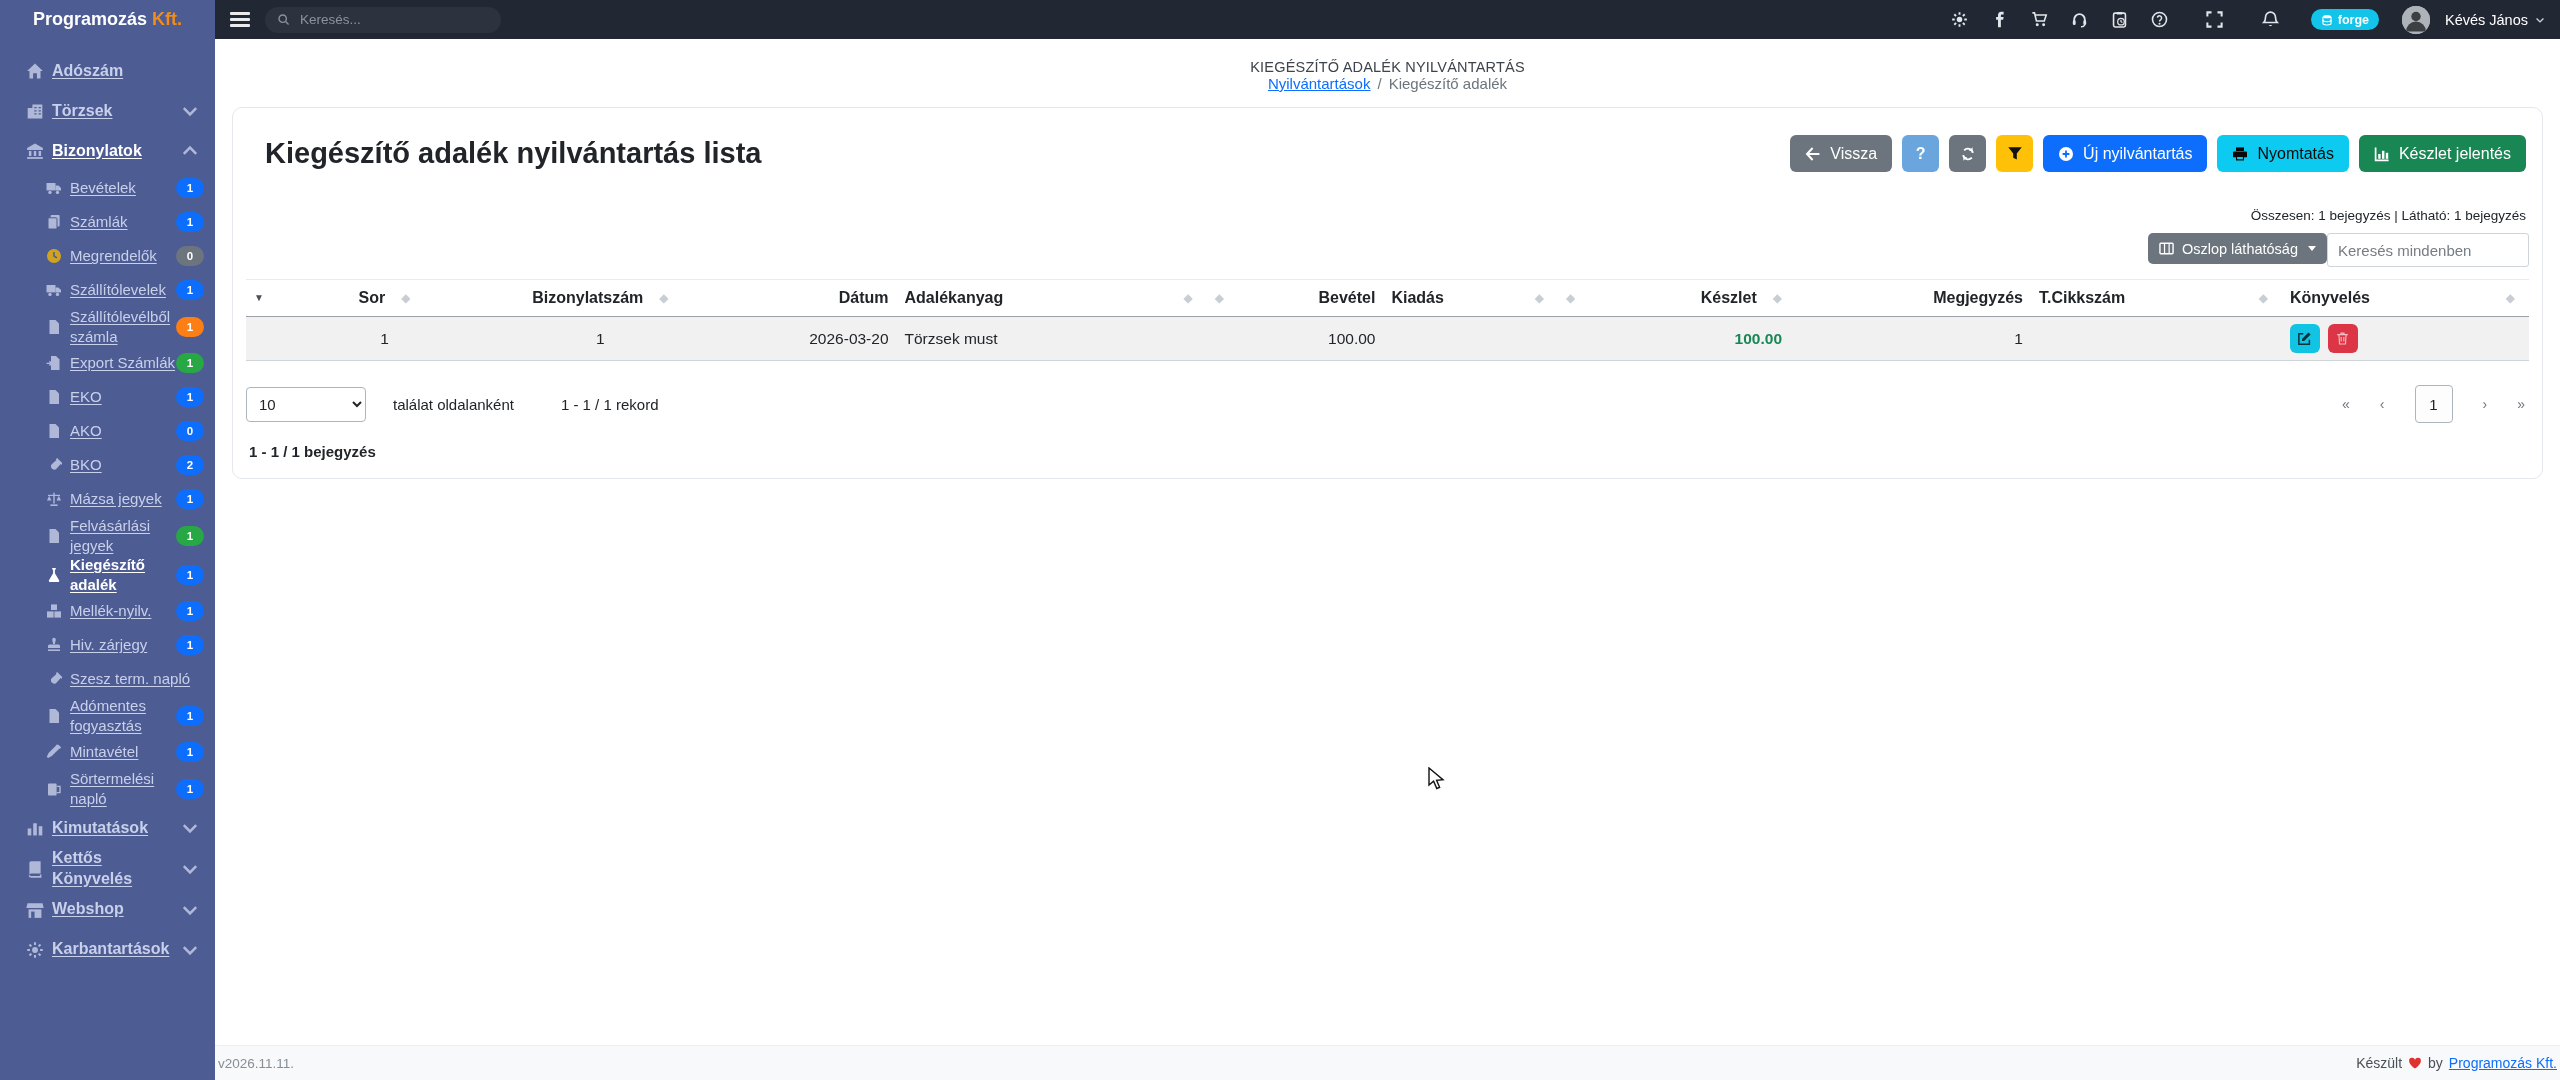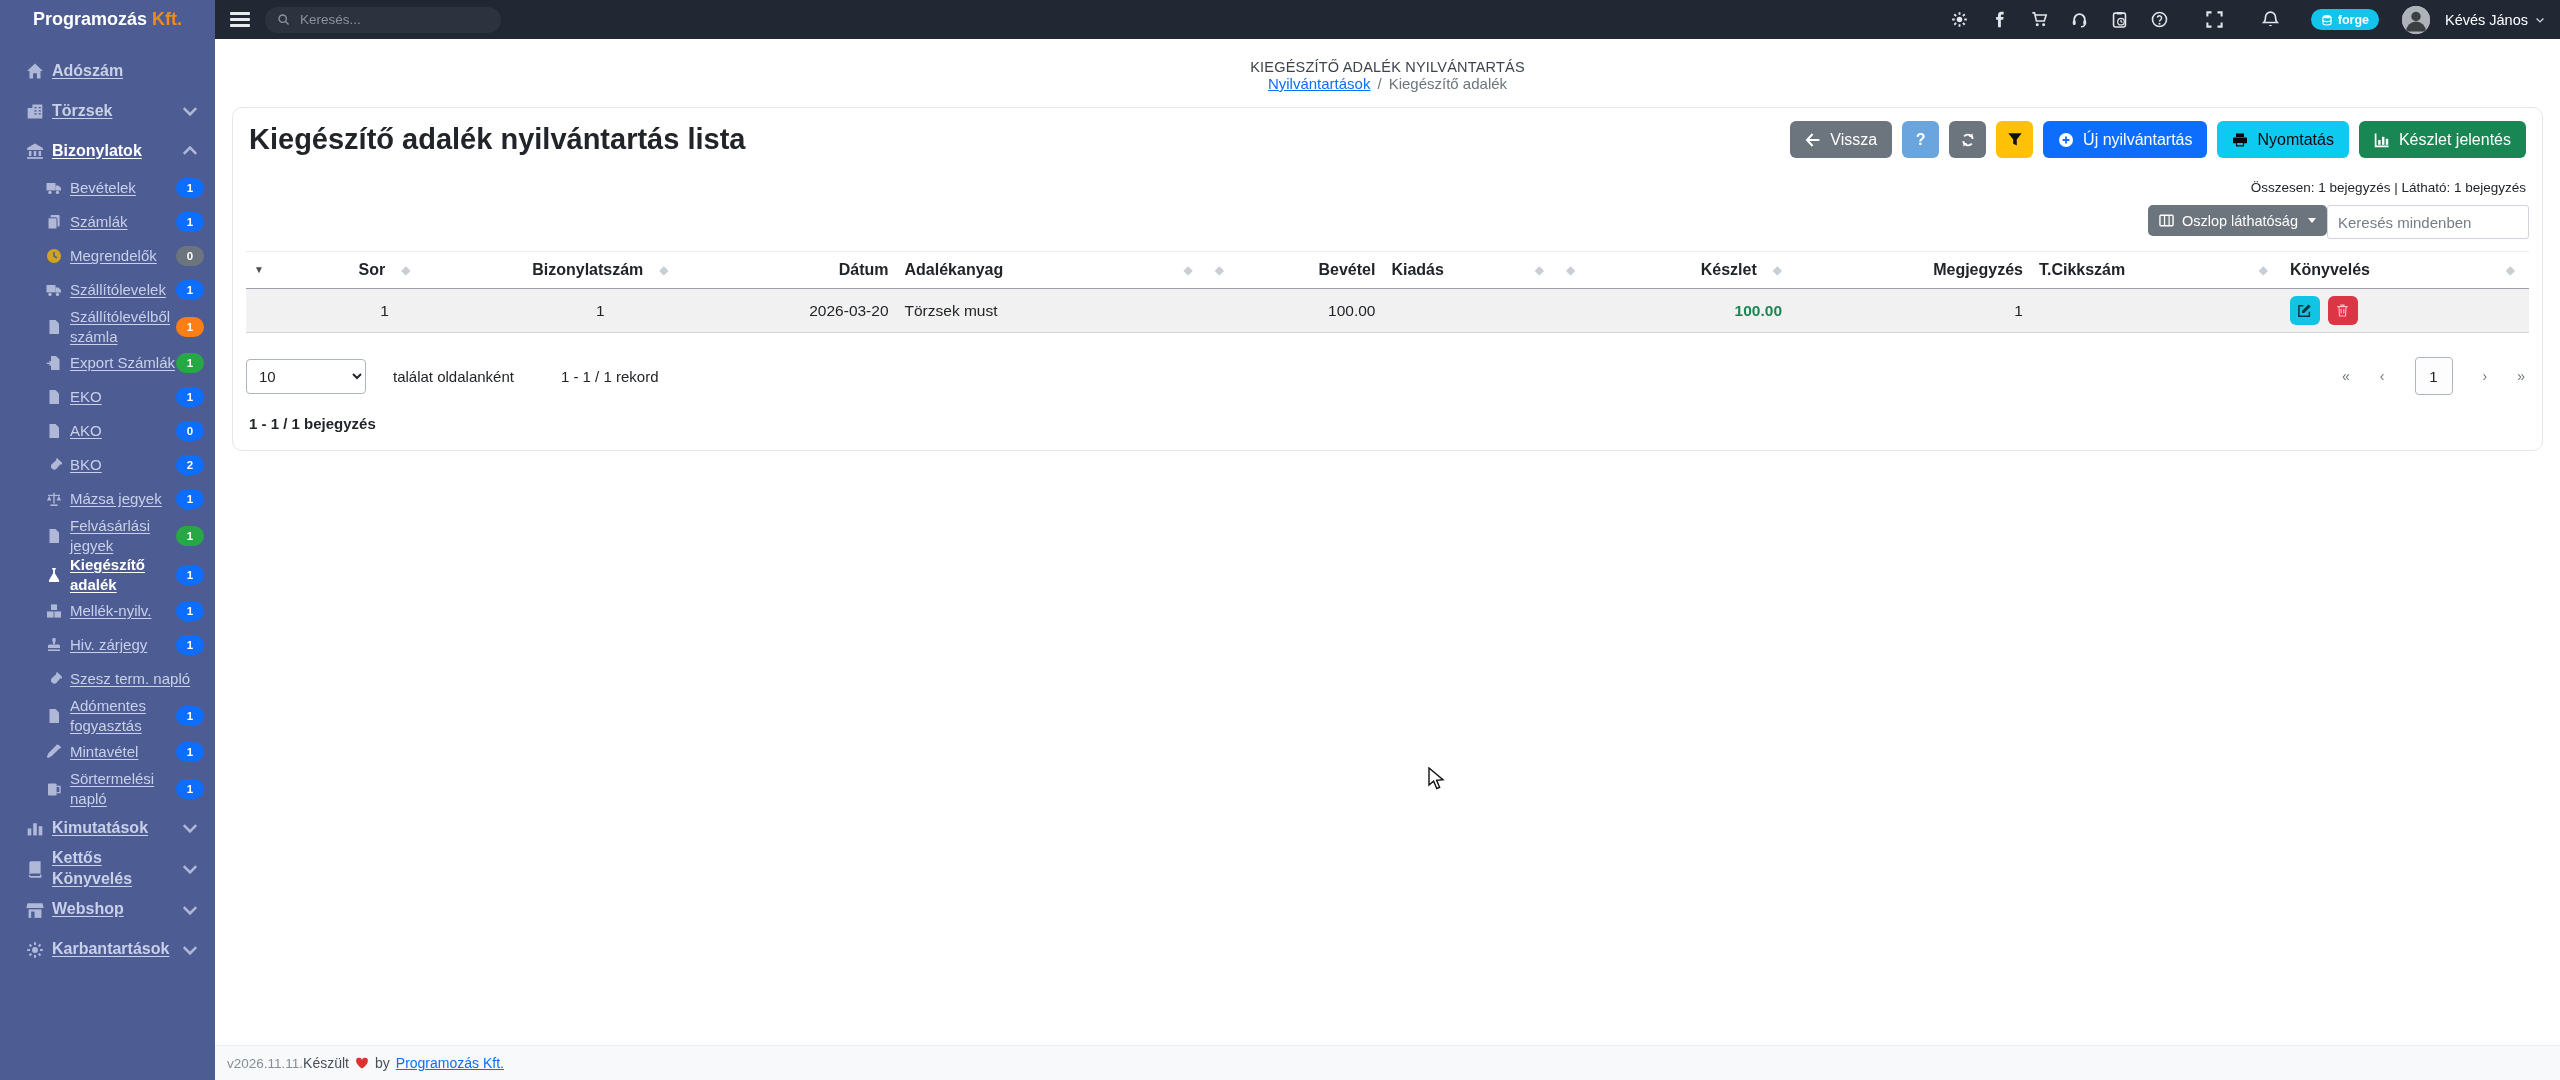--- a/index.html
+++ b/index.html
@@ -95,21 +95,21 @@
   .action-del{background:#dc3545;color:#f3bec4;}
   .pagerow{display:flex;justify-content:space-between;align-items:center;margin-top:24px;}
   .pageleft{display:flex;align-items:center;gap:27px;font-size:15px;color:#212529;}
   .pagesize{width:120px;height:35px;border:1px solid #adb5bd;border-radius:4px;font-size:15px;padding:0 8px;font-family:inherit;color:#212529;background:#fff;}
   .recordinfo{margin-left:20px;}
   .pager{display:flex;align-items:center;gap:30px;font-size:14px;color:#6c757d;margin-right:4px;}
   .pbtn{cursor:pointer;}
   .pcur{width:36px;height:36px;border:1px solid #adb5bd;border-radius:4px;display:flex;align-items:center;justify-content:center;color:#212529;background:#fdfdfd;font-size:15px;cursor:pointer;}
   .entries{font-size:15px;font-weight:bold;color:#212529;margin-top:20px;padding-left:3px;}
   
-  .footer{height:34px;flex-shrink:0;background:#f8f9fa;border-top:1px solid #eceff1;display:flex;align-items:center;padding:0 12px;}
+  .footer{height:34px;flex-shrink:0;background:#f8f9fa;border-top:1px solid #eceff1;display:flex;justify-content:space-between;align-items:center;padding:0 3px;}
   .f-ver{font-size:13.5px;color:#868e96;}
   .footer-right{display:flex;align-items:center;gap:6px;font-size:14px;color:#495057;}
   .heart{width:14px;height:14px;color:#e03131;}
   .footer-right a{color:#0d6efd;text-decoration:underline;cursor:pointer;}
   .cursor{position:absolute;left:1212px;top:728px;pointer-events:none;}
 </style>
 </head>
 <body>
 
 <div class="app">
@@ -503,21 +503,21 @@
         <div class="section-label">KIEGÉSZÍTŐ ADALÉK NYILVÁNTARTÁS</div>
         <div class="breadcrumb">
           <a>Nyilvántartások</a>
           <span>/</span>
           <span>Kiegészítő adalék</span>
         </div>
       </div>
 
       <section class="card">
         <div class="card-header">
-          <h1 class="card-title" style="margin:0;">Kiegészítő adalék nyilvántartás lista</h1>
+          <h1 class="card-title" style="margin:16px;">Kiegészítő adalék nyilvántartás lista</h1>
           <div class="toolbar">
             <button class="btn btn-gray">
               <span class="icn">
                   <svg viewBox="0 0 16 16" style="width:100%;height:100%;fill:currentColor;display:block">
                     <path d="M7.6 2L2 8l5.6 6M2.6 8H14.4" fill="none" stroke="currentColor" stroke-width="2"></path>
                   </svg>
                 </span>
               <span>Vissza</span>
             </button>
             <button class="btn btn-help">

